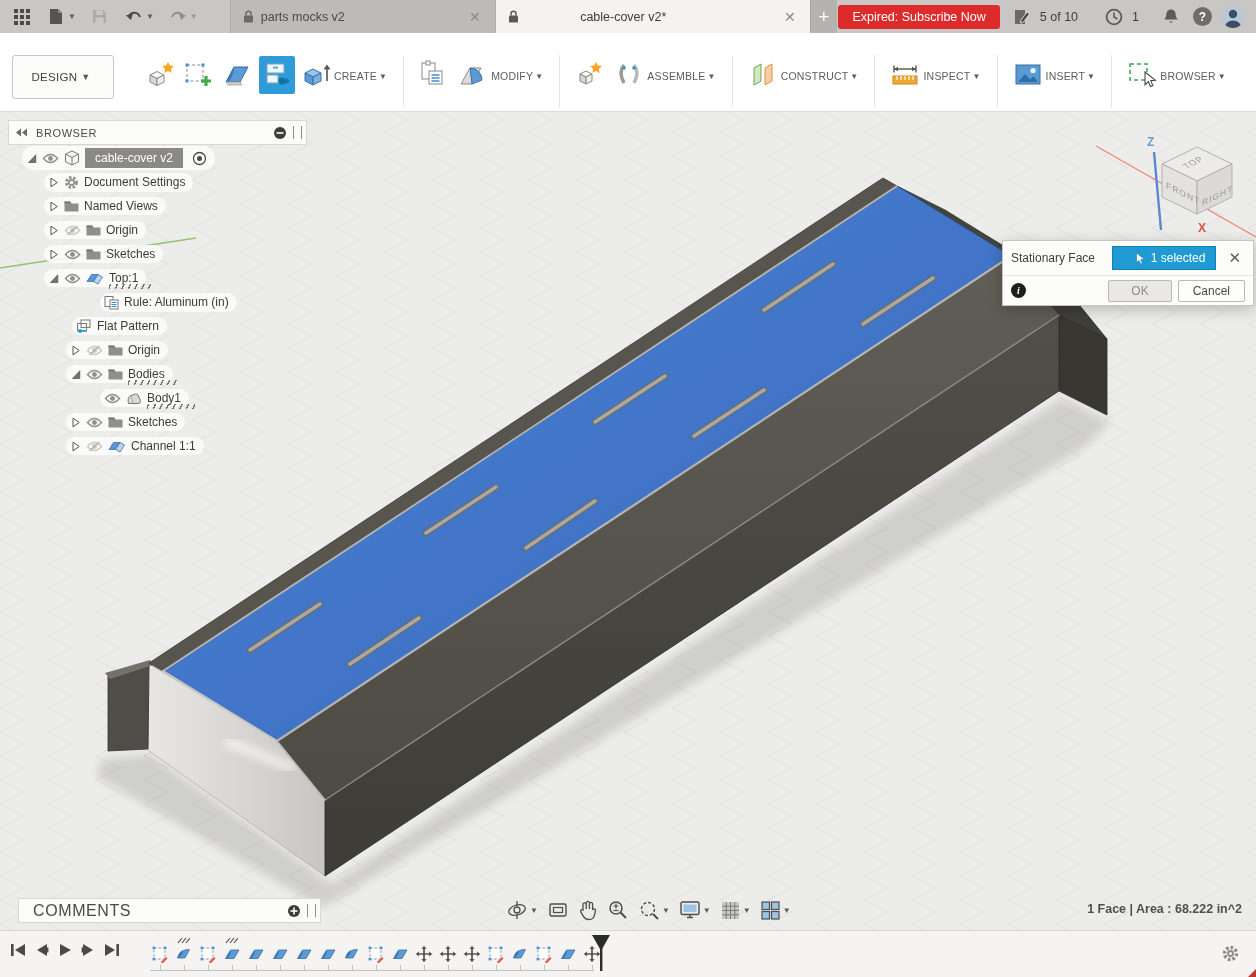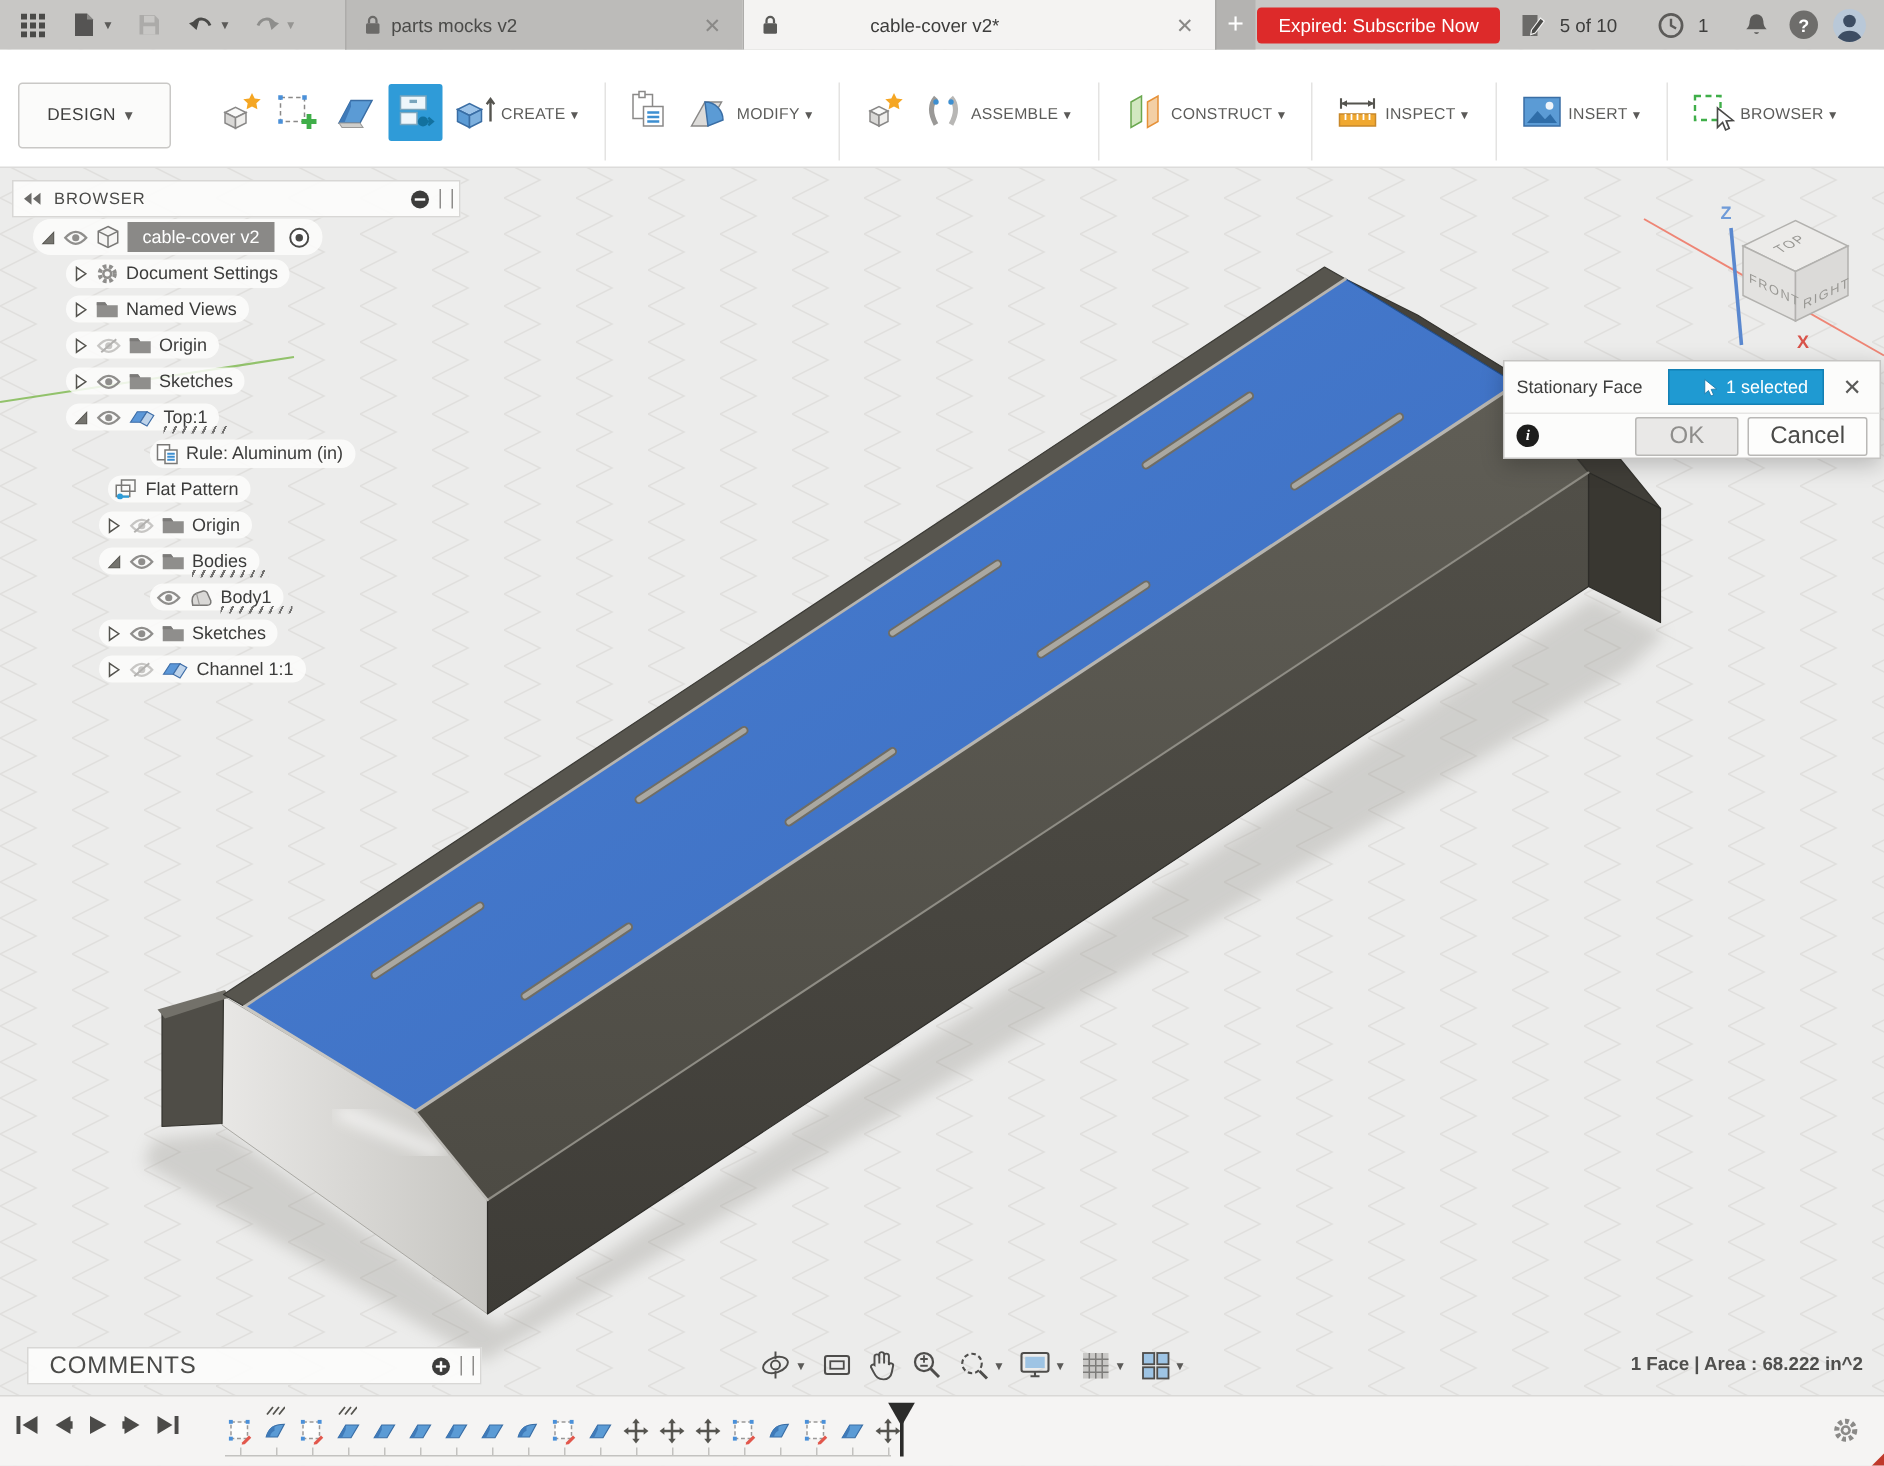--- a/index.html
+++ b/index.html
@@ -65,21 +65,21 @@
   .dialog{position:absolute;left:1002px;top:240px;width:250px;z-index:25;background:#fcfcfb;
           border:1px solid #c6c5c3;box-shadow:0 4px 14px rgba(0,0,0,.22);font-size:12px;}
   .dlg-head{height:22px;display:flex;align-items:center;gap:7px;padding:0 6px;border-bottom:1px solid #e6e5e4;
             color:#4a4a48;letter-spacing:.4px;font-size:11px;}
   .dlg-arrows{margin-left:auto;color:#4a4a48;font-size:10px;letter-spacing:-2px;}
   .dlg-body{height:34px;display:flex;align-items:center;padding:0 8px;gap:8px;border-bottom:1px solid #e6e5e4;}
   .sel-chip{margin-left:auto;background:#1f9ad2;color:#fff;display:flex;align-items:center;gap:5px;
             padding:4px 10px 4px 22px;border:1px solid #1380b4;font-size:12px;}
   .dlg-x{color:#5a5a58;font-size:15px;padding:0 4px;}
   .dlg-foot{height:29px;display:flex;align-items:center;padding:0 8px;gap:6px;}
-  .btn{border:1px solid #b9b8b6;background:#fdfdfc;padding:3px 14px;font-size:16px;color:#4a4a48;border-radius:2px;}
+  .btn{border:1px solid #b9b8b6;background:#fdfdfc;padding:3px 14px;font-size:12px;color:#4a4a48;border-radius:2px;}
   .btn.ok{margin-left:auto;background:#e9e8e7;color:#8f8e8c;padding:3px 22px;}
   .info-dot{width:15px;height:15px;border-radius:50%;background:#1d1d1c;color:#fff;font-size:10px;
             display:flex;align-items:center;justify-content:center;font-weight:bold;font-family:"Liberation Serif",serif;font-style:italic;}
 
   
   .comments-bar{position:absolute;left:18px;top:898px;width:287px;height:23px;z-index:20;
     background:rgba(252,252,251,.92);border:1px solid #d8d7d5;display:flex;align-items:center;
     font-size:16px;letter-spacing:.6px;color:#4a4a48;padding-left:14px;}
   #navbar{position:absolute;left:506px;top:897px;height:26px;display:flex;align-items:center;gap:9px;z-index:20;}
   .nbtn{display:flex;align-items:center;gap:2px;}

